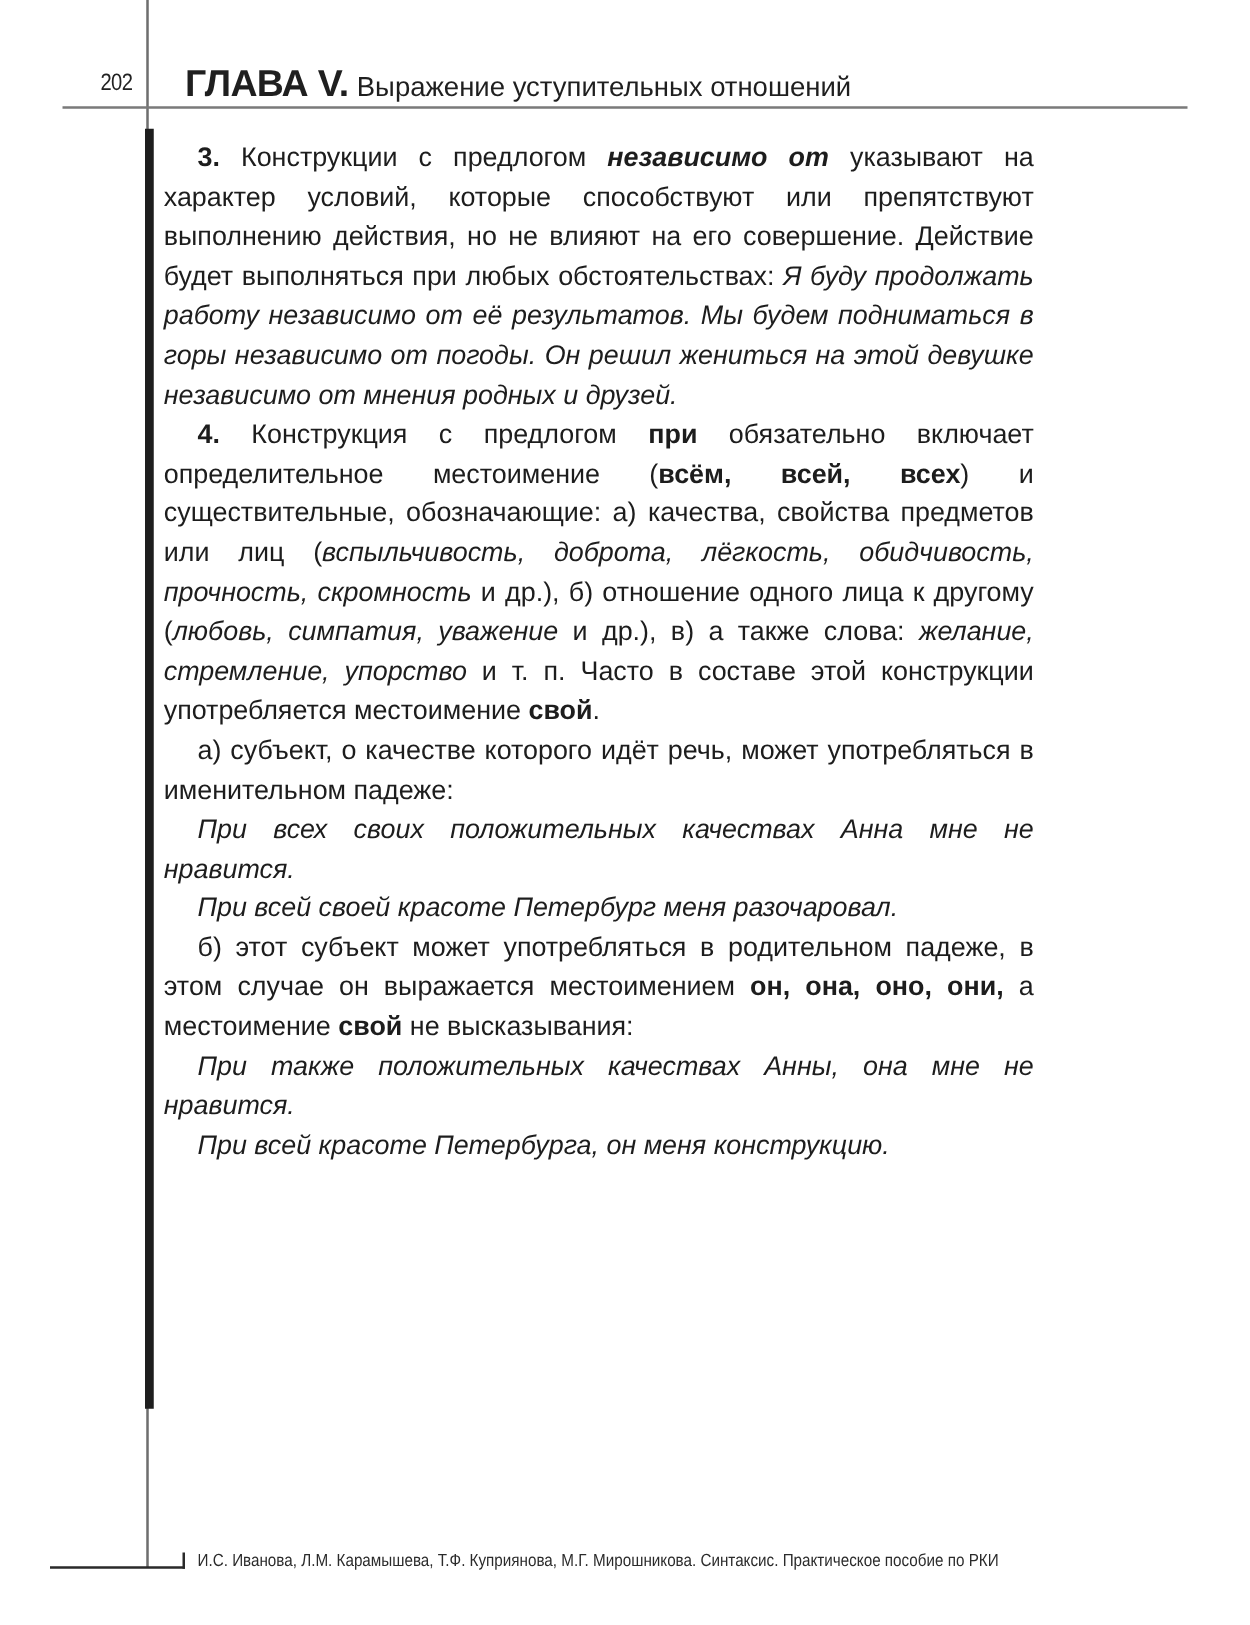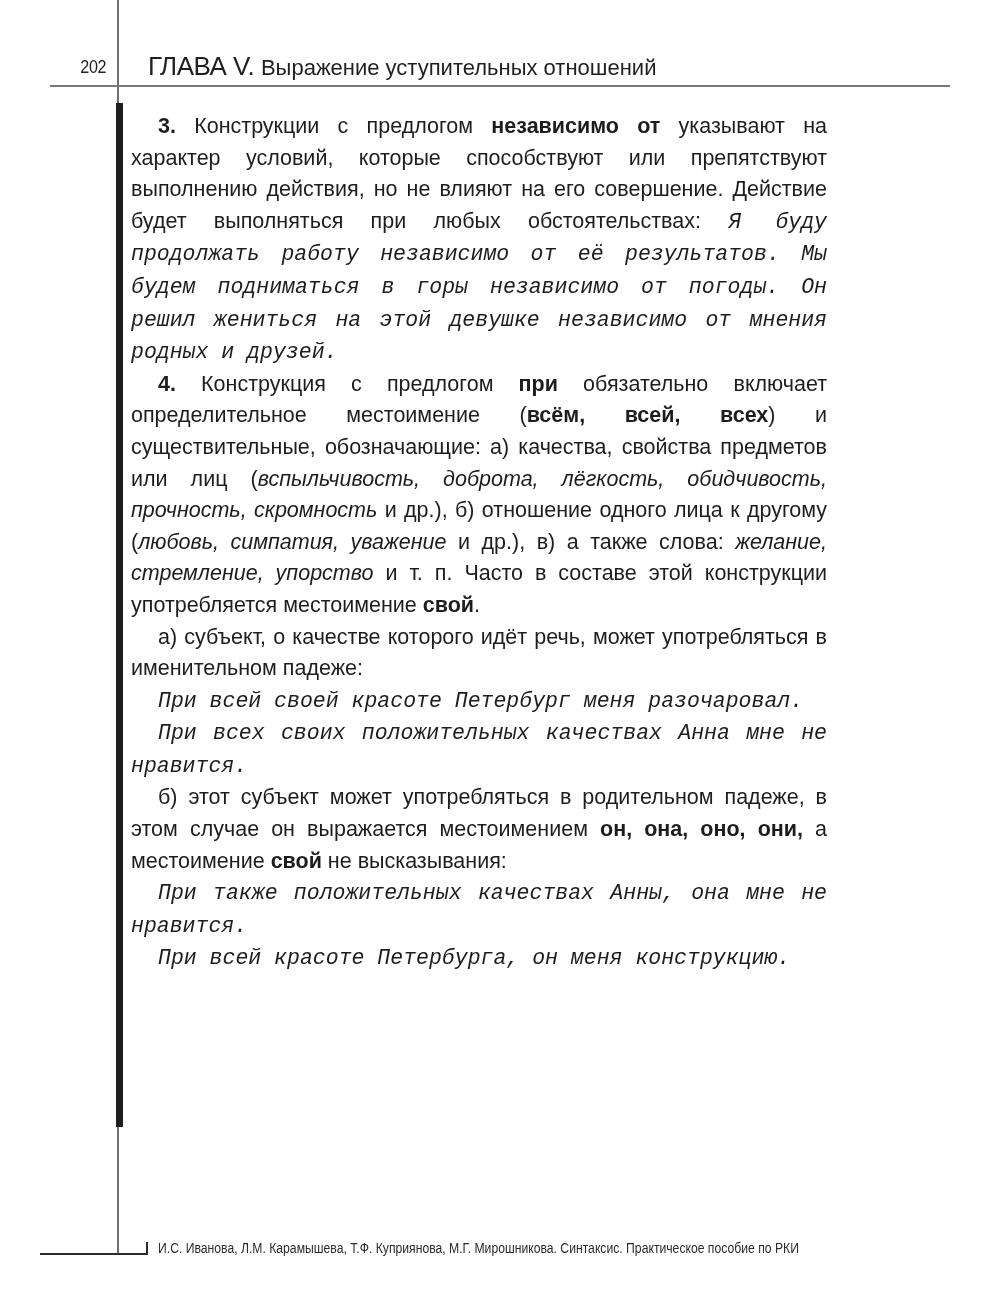--- a/index.html
+++ b/index.html
@@ -53,22 +53,22 @@
   }
   .chapter-heading {
     position: absolute;
     left: 148px;
     top: 51px;
     font-size: 24px;
     white-space: nowrap;
     color: #1f1f1f;
   }
   .chapter-label {
-    font-weight: normal;
-    font-size: 26px;
+    font-weight: bold;
+    font-size: 30px;
     letter-spacing: -0.5px;
   }
   .chapter-title {
     font-size: 22px;
   }
   .body-text {
     position: absolute;
     left: 131px;
     top: 111px;
     width: 696px;
@@ -76,22 +76,22 @@
     line-height: 31.6px;
     text-align: justify;
     color: #1d1d1d;
   }
   .body-text p {
     margin: 0;
     text-indent: 27px;
   }
   .body-text b { font-weight: bold; }
   .body-text i { }
-  .body-text .bi { font-weight: bold; }
-  .body-text .ex { font-style: italic; font-family: Liberation Mono, monospace; }
+  .body-text .bi { font-weight: bold; font-style: italic; }
+  .body-text .ex { font-style: italic; }
 
   .footer-hline {
     position: absolute;
     left: 40px;
     top: 1253px;
     width: 108px;
     height: 2px;
     background: #2a2a2a;
   }
   .footer-tick {
@@ -128,23 +128,23 @@
 
 <div class="body-text">
   <p><b>3.</b><span> Конструкции с предлогом </span><span class="bi">независимо от</span><span> указывают на характер условий, которые способствуют или препятствуют выполнению действия, но не влияют на его совершение. Действие будет выполняться при любых обстоятельствах: </span><span class="ex">Я буду продолжать работу независимо от её результатов. Мы будем подниматься в горы независимо от погоды. Он решил жениться на этой девушке независимо от мнения родных и друзей.</span></p>
 
   <p><b>4.</b><span> Конструкция с предлогом </span><b>при</b><span> обязательно включает определительное местоимение (</span><b>всём, всей, всех</b><span>) и существительные, обозначающие: а) качества, свойства предметов или лиц  (</span><i>вспыльчивость, доброта, лёгкость, обидчивость, прочность, скромность</i><span> и др.), б) отношение одного лица к другому (</span><i>любовь, симпатия, уважение</i><span> и др.), в) а также слова: </span><i>желание, стремление, упорство</i><span> и т. п. Часто в составе этой конструкции употребляется местоимение </span><b>свой</b><span>.</span></p>
 
 
 
   <p><span>а) субъект, о качестве которого идёт речь, может употребляться в именительном падеже:</span></p>
 
+  <p><span class="ex">При всех своих положительных качествах Анна мне не нравится.</span></p>
+
   <p><span class="ex">При всей своей красоте Петербург меня разочаровал.</span></p>
-
-  <p><span class="ex">При всех своих положительных качествах Анна мне не нравится.</span></p>
 
   <p><span>б) этот субъект может употребляться в родительном падеже, в этом случае он выражается местоимением </span><b>он, она, оно, они,</b><span> а  местоимение </span><b>свой</b><span> не высказывания:</span></p>
 
   <p><span class="ex">При также положительных качествах Анны, она мне не нравится.</span></p>
 
   <p><span class="ex">При всей красоте Петербурга, он меня конструкцию.</span></p>
 </div>
 
 <div class="footer-hline"></div>
 <div class="footer-tick"></div>

